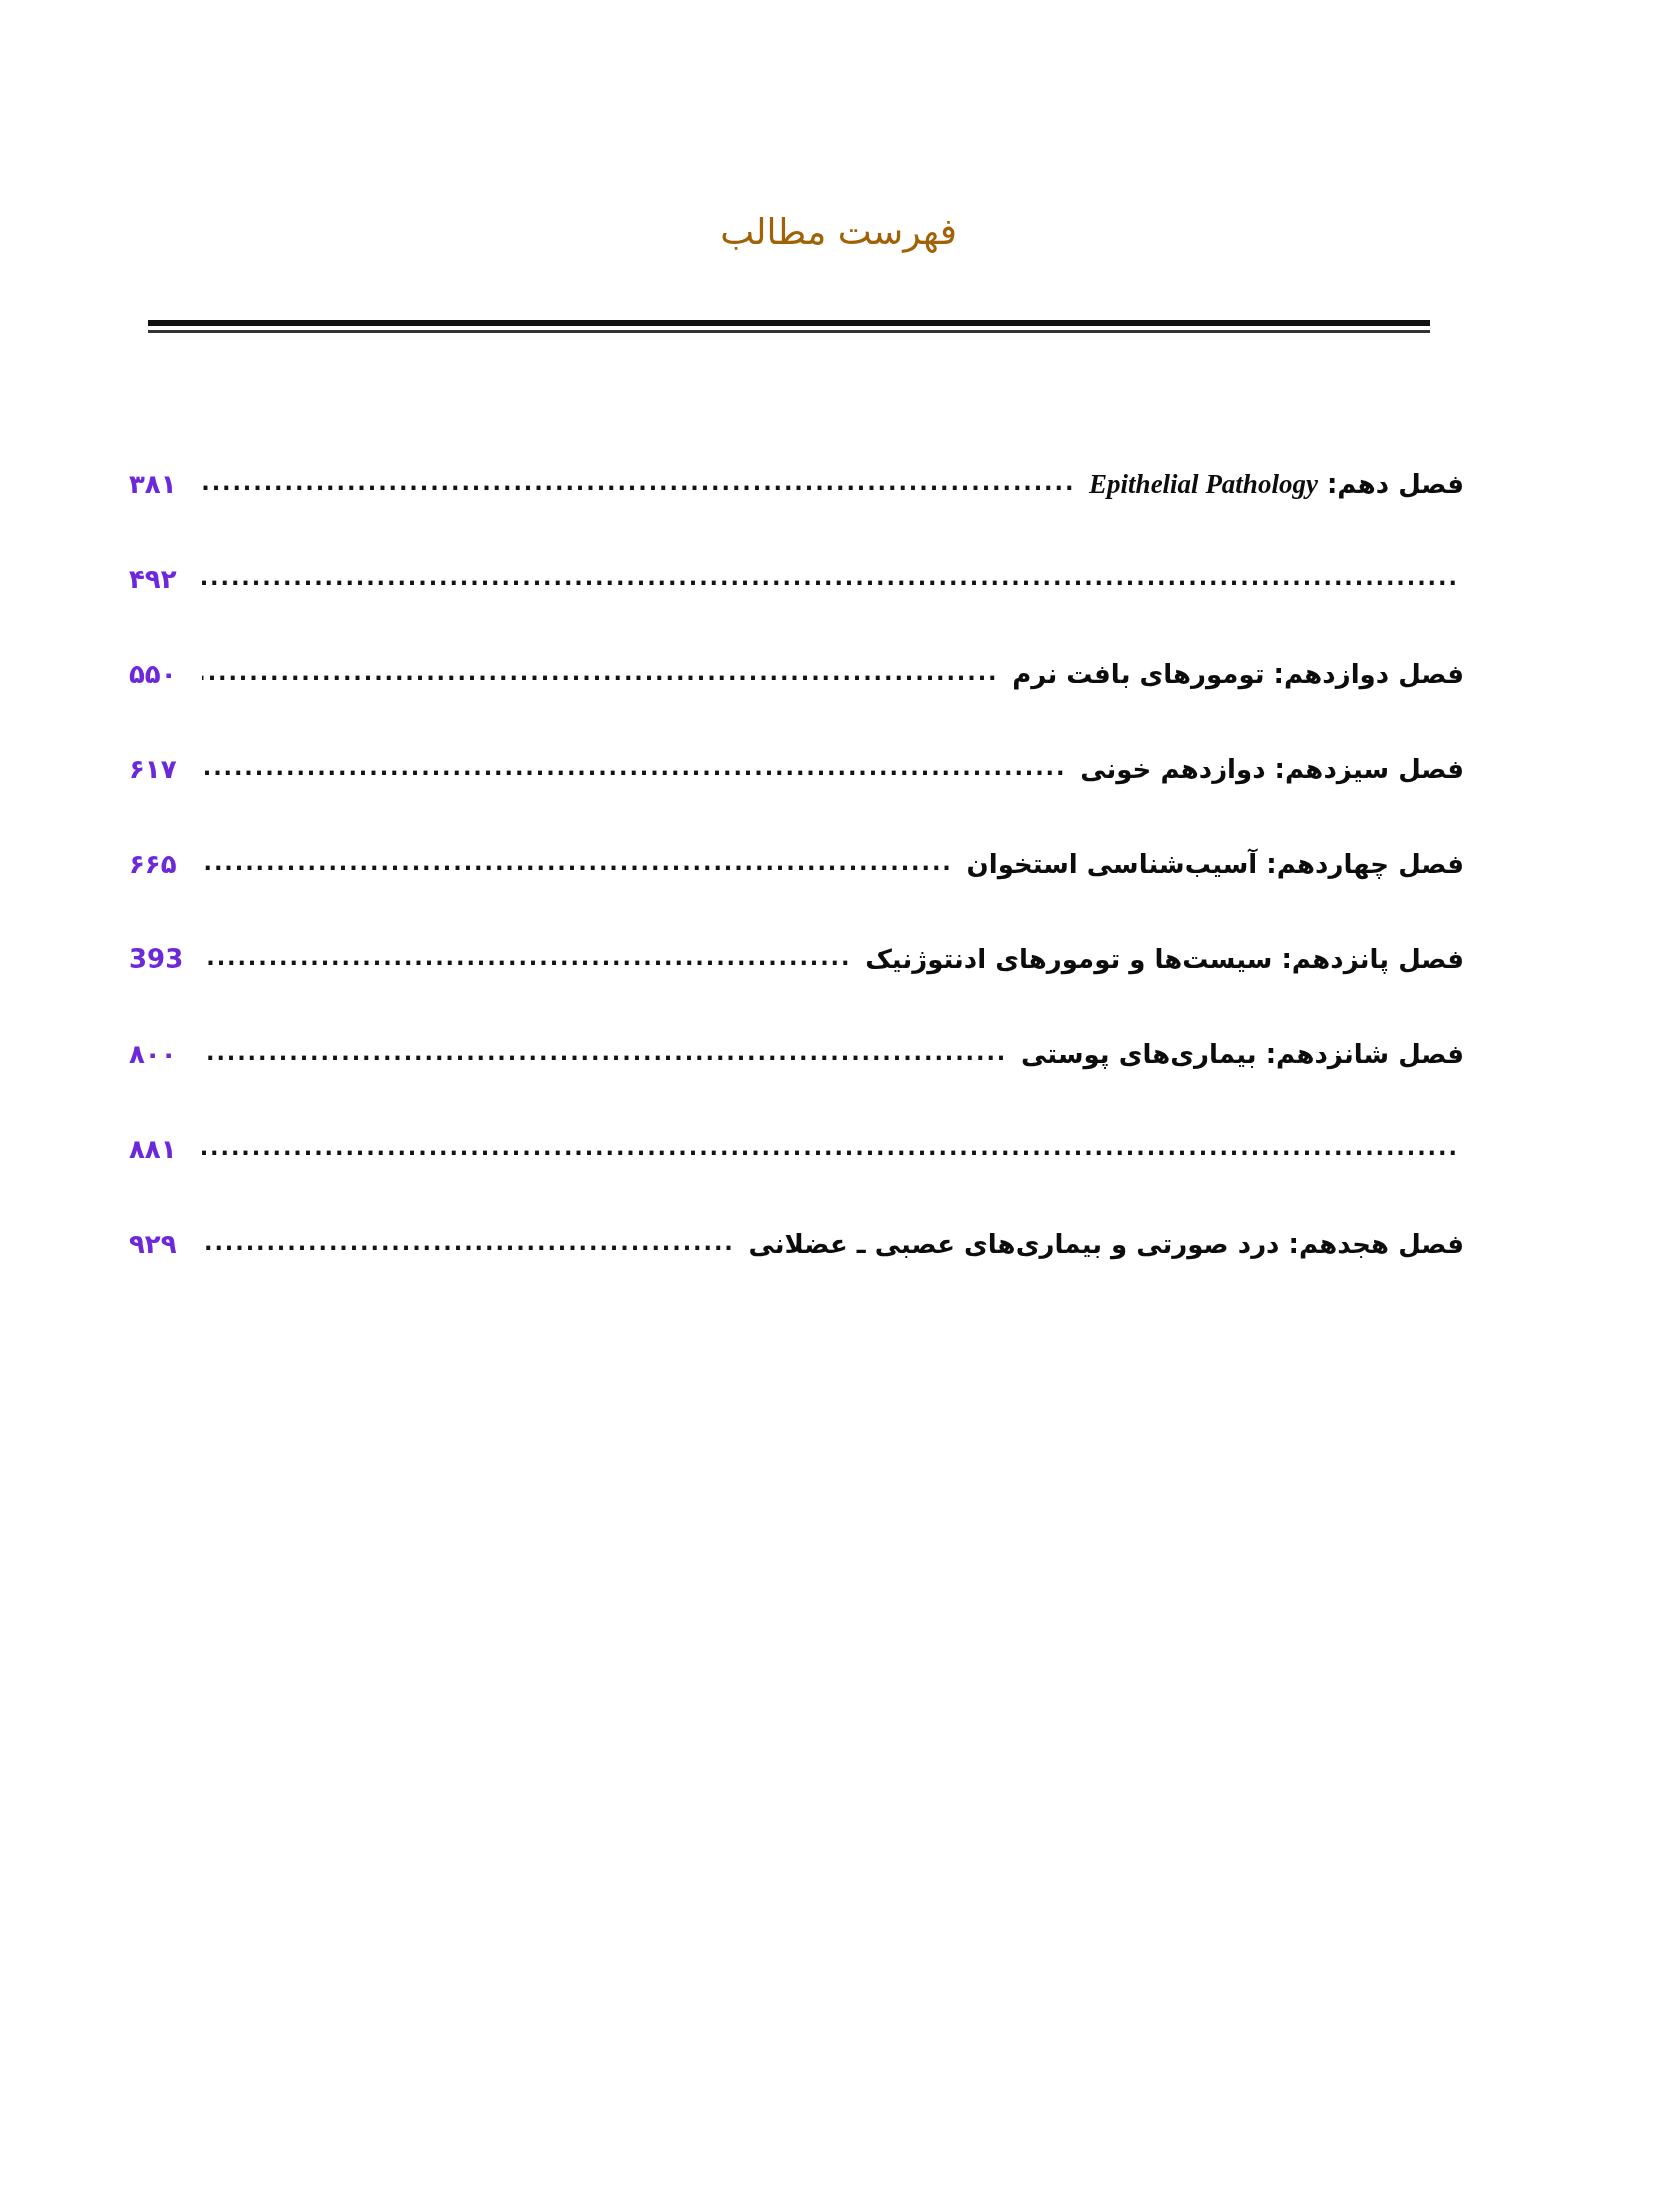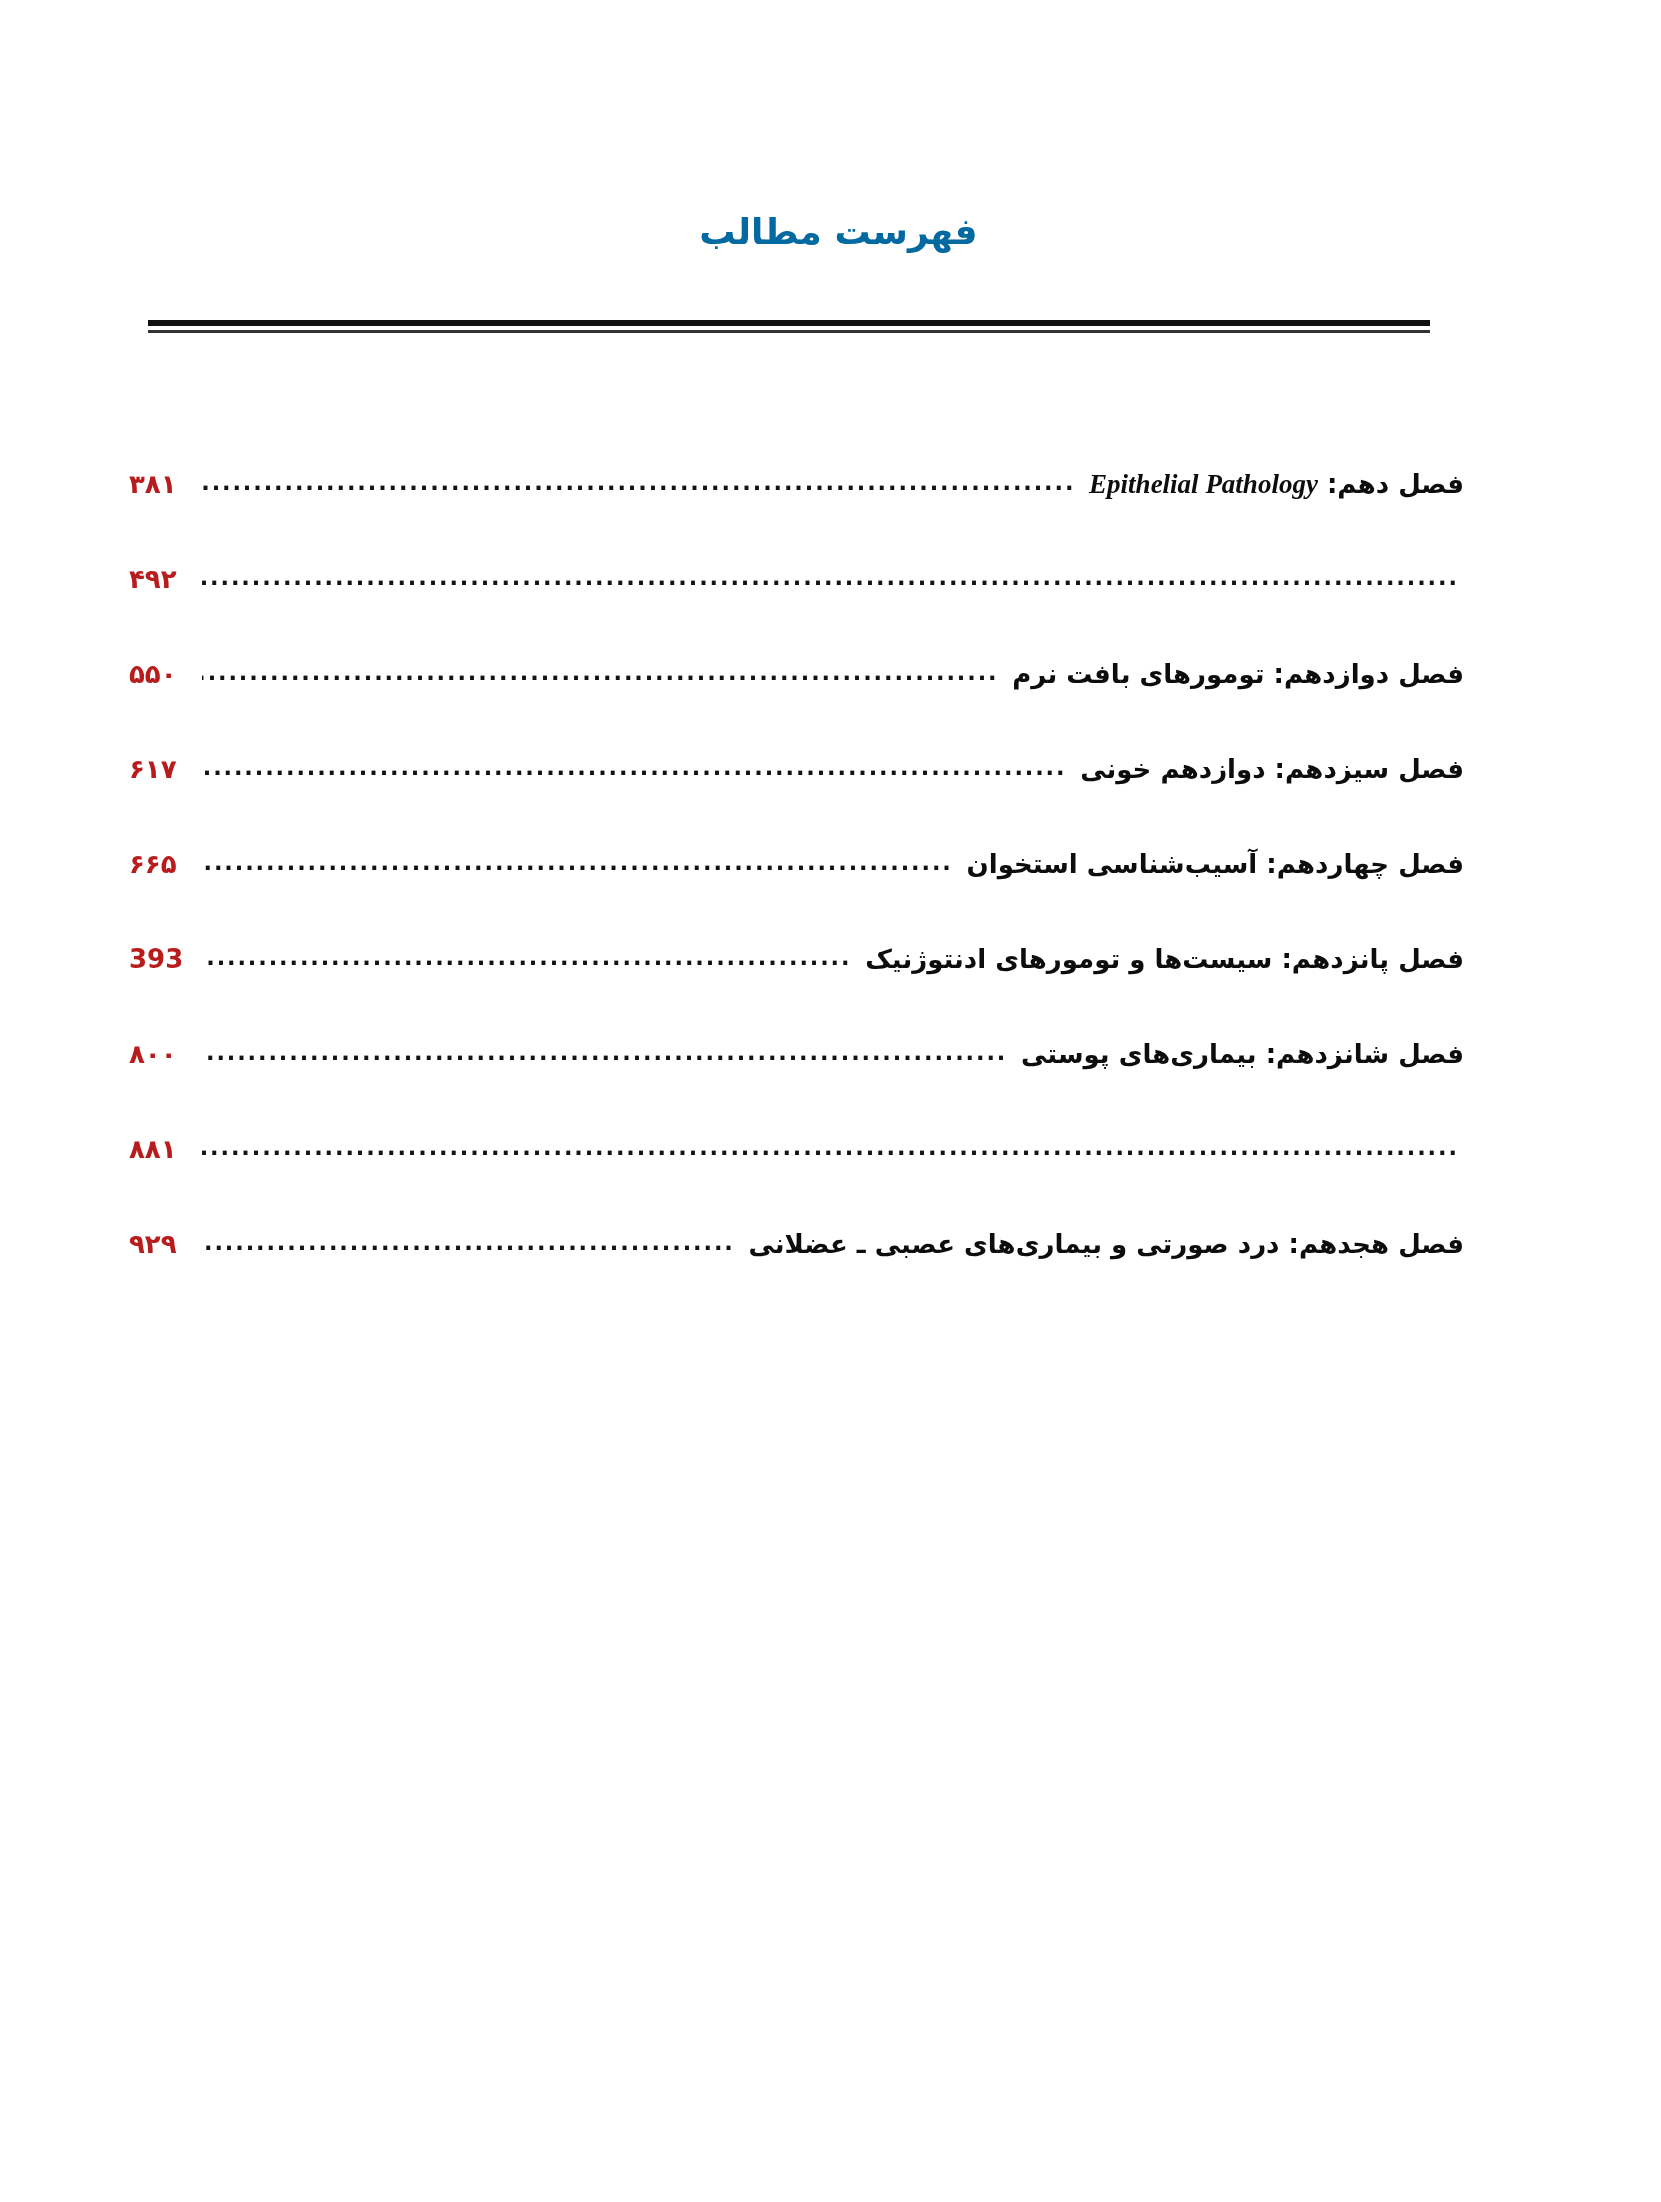--- a/index.html
+++ b/index.html
@@ -21,24 +21,24 @@
   }
 
   
   .toc-title {
     position: absolute;
     top: 211px;
     left: 16px;
     right: 0;
     text-align: center;
     font-family: "DejaVu Sans", "Liberation Sans", sans-serif;
-    font-weight: bold;
+    font-weight: normal;
     font-size: 36px;
     letter-spacing: 0.4px;
-    color: #0369a1;
+    color: #a16207;
     direction: rtl;
   }
 
   
   .rule-wrap {
     position: absolute;
     top: 320px;
     left: 148px;
     width: 1282px;
   }
@@ -117,21 +117,21 @@
     letter-spacing: 1.9px;
     color: #121212;
     line-height: 1;
   }
 
   .toc-page {
     flex: 0 0 auto;
     font-family: "DejaVu Sans", "Liberation Sans", sans-serif;
     font-weight: bold;
     font-size: 26px;
-    color: #b91c1c;
+    color: #6d28d9;
     direction: rtl;
     unicode-bidi: embed;
     min-width: 64px;
     text-align: left;
     padding-right: 3.4px;
   }
 </style>
 </head>
 <body>
 

